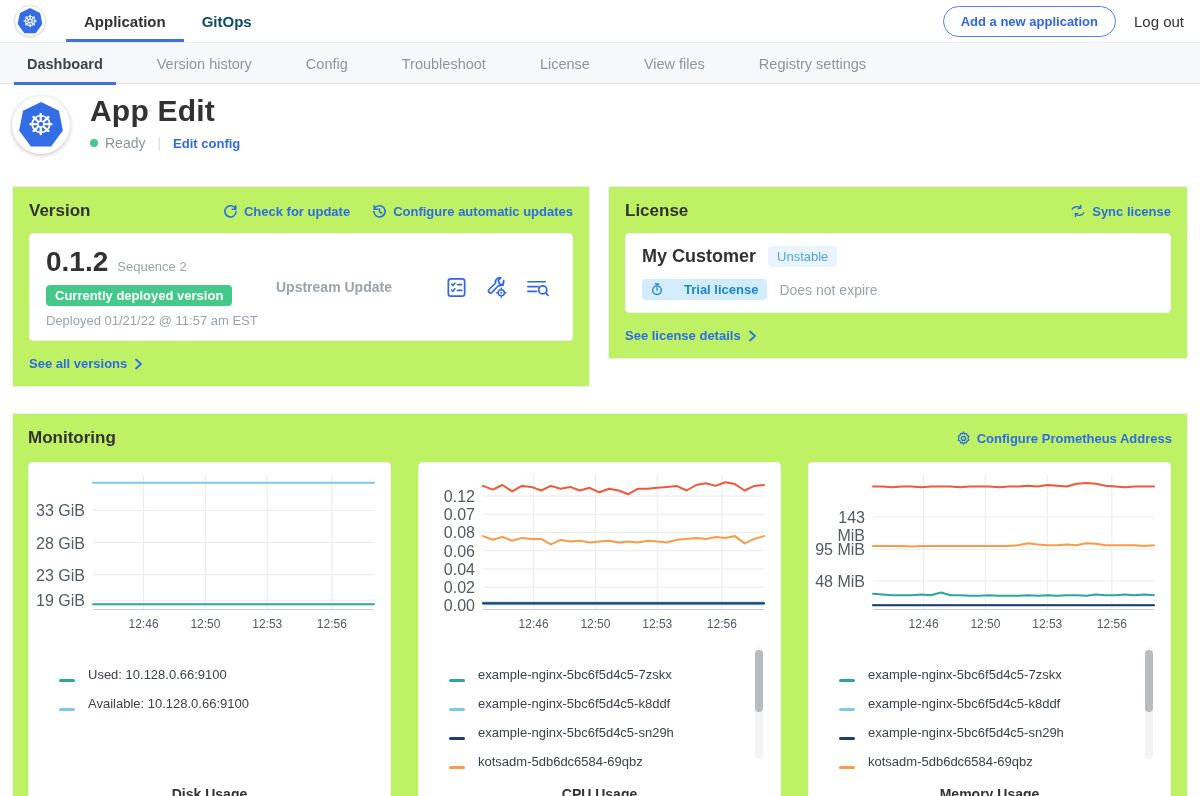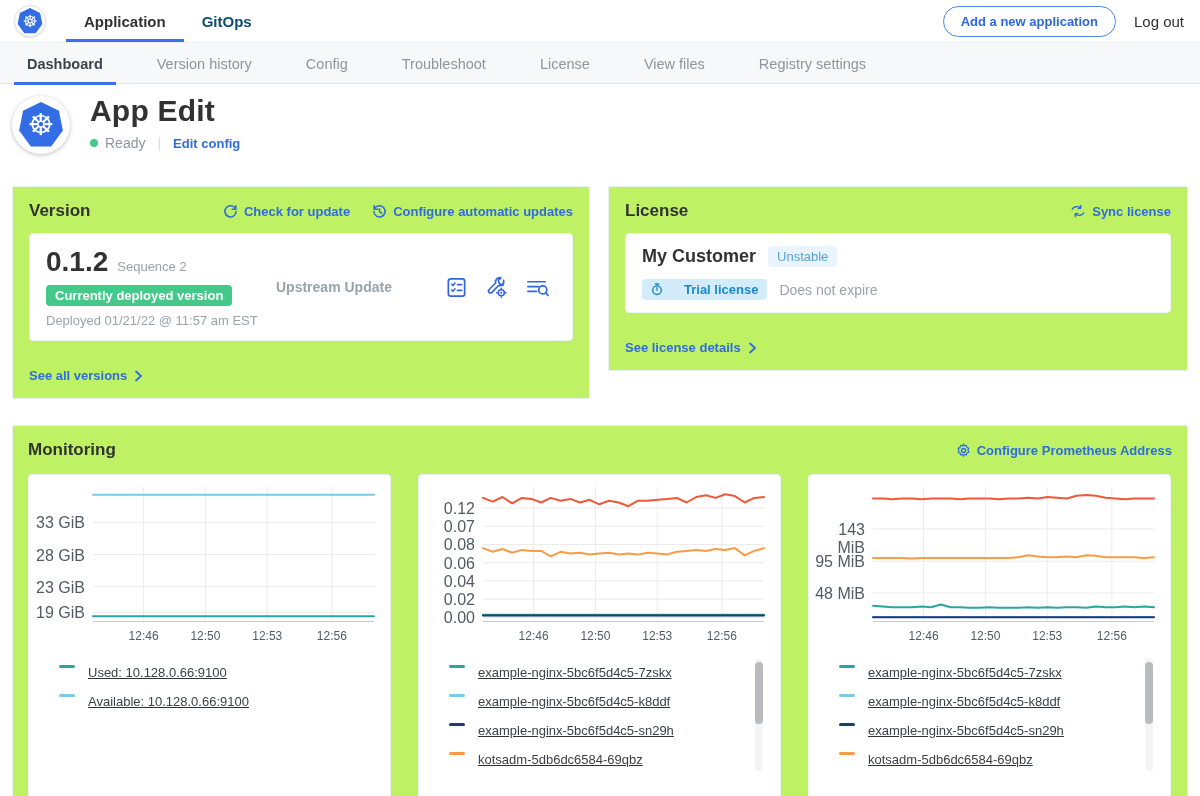--- a/index.html
+++ b/index.html
@@ -61,41 +61,41 @@
   .version-body { display:flex; align-items:center; }
   .ver-left { width:225px; }
   .ver-line { display:flex; align-items:baseline; }
   .ver-num { font-size:28px; font-weight:bold; }
   .ver-seq { font-size:13px; color:#9ba3aa; margin-left:9px; }
   .badge-green { display:inline-block; margin-top:7px; background:#44c98a; color:#fff;
     font-size:13px; font-weight:bold; padding:3px 9px; border-radius:4px; }
   .deployed { margin-top:7px; font-size:13px; color:#9ba3aa; }
   .upstream { flex:1; text-align:left; font-size:14px; font-weight:bold; color:#9ba3aa; padding-left:5px; }
   .ver-icons { display:flex; align-items:center; gap:17px; padding-right:6px; color:#3066e0; }
-  .see-link { margin-top:25px; }
+  .see-link { margin-top:13px; }
 
   .license-panel { width:580px; }
   .cust-row { display:flex; align-items:center; }
   .cust-name { font-size:18px; font-weight:bold; }
   .badge-channel { margin-left:12px; background:#eaf4fc; color:#54a4da; font-size:13px; padding:3px 9px; border-radius:4px; }
   .lic-row2 { display:flex; align-items:center; margin-top:12px; }
   .badge-trial { display:inline-flex; align-items:center; gap:21px; background:#d3ecfb; color:#1e87c8;
     font-size:13px; font-weight:bold; padding:3px 9px; border-radius:4px; }
   .expiry { margin-left:12px; font-size:14px; color:#9ba3aa; }
 
   
   .monitor-panel { margin-top:26px; padding:14px 15px 16px 15px; }
   .charts-row { display:flex; gap:27px; margin-top:14px; }
   .chart-card { width:363px; height:354px; background:#fff; border:1px solid #eef1f4; border-radius:4px;
     position:relative; padding-top:12px; }
   .chart-area { position:relative; height:168px; }
   .y-label { position:absolute; width:56px; text-align:right; font-size:16px; color:#525a63; }
   .x-label { position:absolute; width:50px; text-align:center; font-size:12px; color:#525a63; top:142px; }
   .legend { margin-top:10px; padding-left:30px; }
-  .legend-item { display:flex; align-items:flex-start; height:29px;text-decoration:underline; }
+  .legend-item { display:flex; align-items:flex-end; height:29px; }
   .swatch { width:16px; height:3px; border-radius:2px; margin-right:13px; flex:none; }
   .legend-label { font-size:13px; color:#3b4248; }
   .chart-title { position:absolute; bottom:13px; left:0; right:0; text-align:center;
     font-size:14px; font-weight:bold; color:#323232; }
   .scroll-track { position:absolute; right:17px; top:184px; width:8px; height:112px;
     background:#f4f4f4; border-radius:4px; }
   .scroll-thumb { position:absolute; left:0; top:3px; width:8px; height:62px; background:#b9bcbf; border-radius:4px; }
 </style>
 </head>
 <body>

